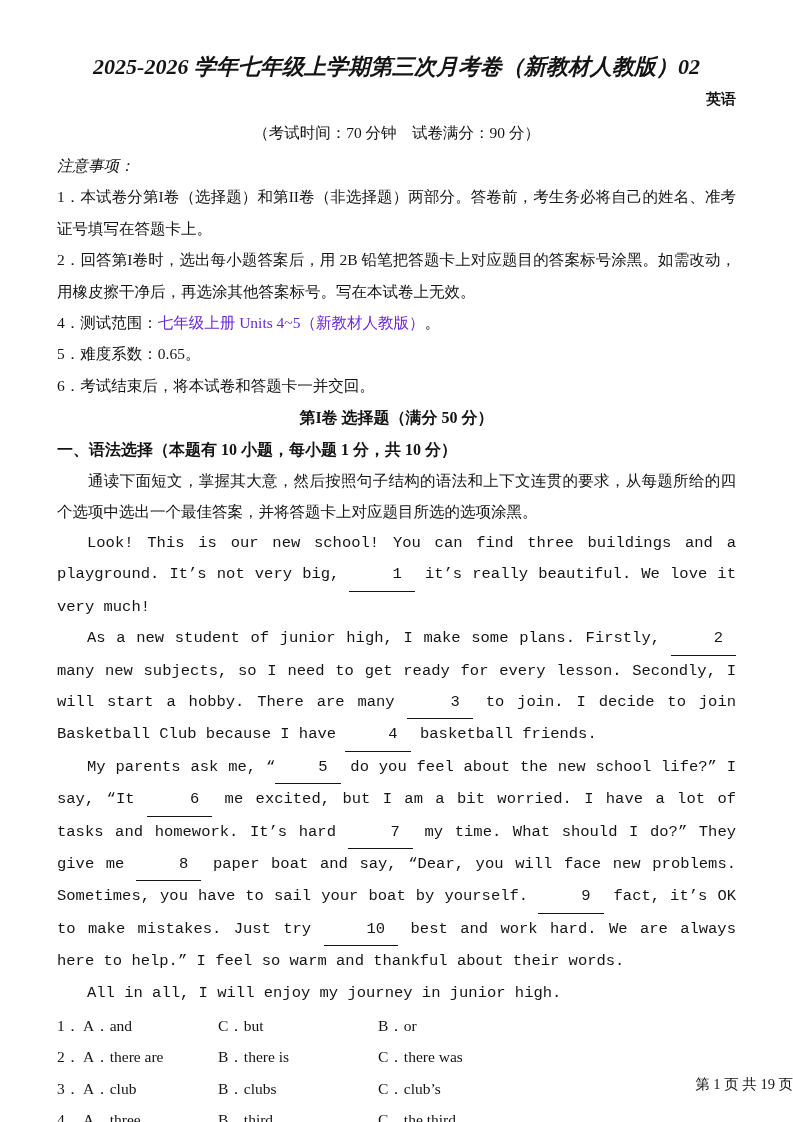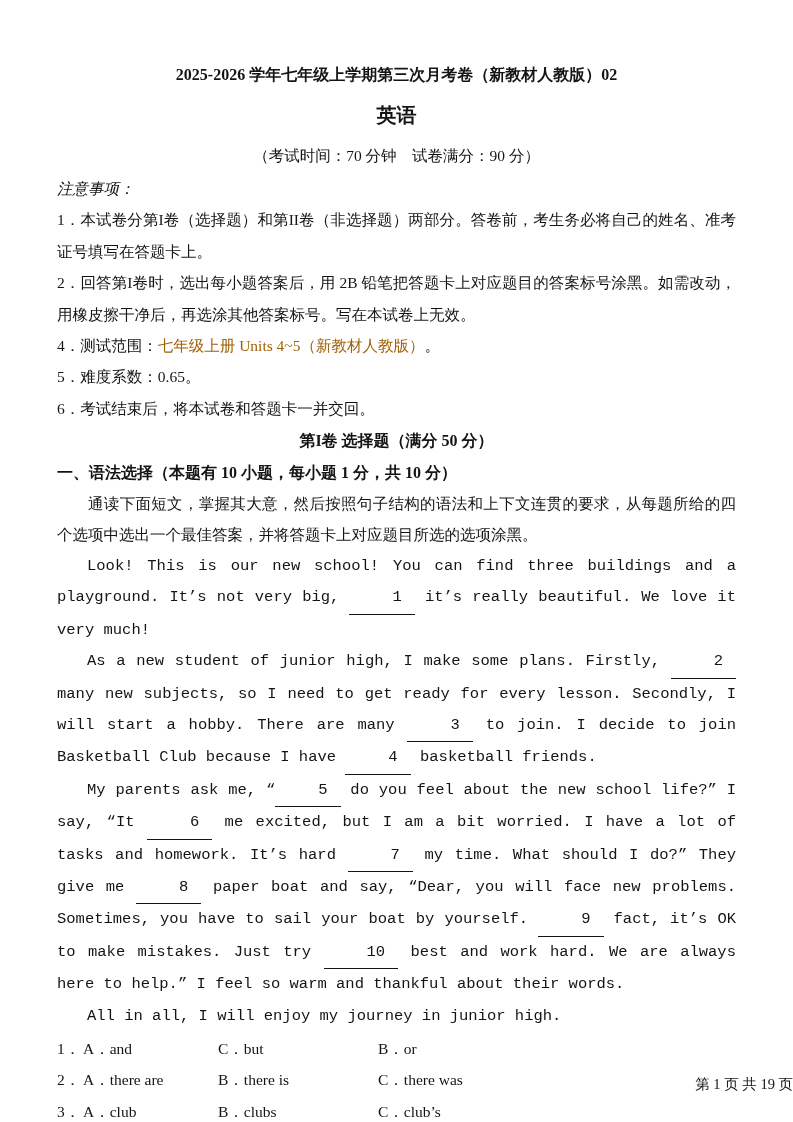--- a/index.html
+++ b/index.html
@@ -9,26 +9,26 @@
     margin:0 auto;
     background:#ffffff;
     box-sizing:border-box;
     padding:50px 57px 0 57px;
     font-family:"Liberation Serif","DejaVu Serif",serif;
     font-size:15.5px;
     line-height:31.4px;
     color:#141414;
   }
   h1.exam-title{
-    font-size:16px;font-weight:bold;text-align:center;
-    margin:8px;line-height:33px;
+    font-size:22px;font-weight:bold;text-align:center;
+    margin:0;line-height:33px;font-style:italic;
   }
   h2.subject-title{
-    font-size:20px;font-weight:bold;text-align:center;
-    margin:7px;line-height:33px;
+    font-size:15px;font-weight:bold;text-align:right;
+    margin:0;line-height:33px;
   }
   .exam-meta{text-align:center;line-height:34px;}
   .notes-heading{line-height:31.4px;font-style:italic;}
   .note-item{text-align:justify;}
   .section-title{
     font-size:16px;font-weight:bold;text-align:center;line-height:31.4px;
     margin-top:1px;
   }
   .part-heading{
     font-size:16px;font-weight:bold;line-height:31.4px;
@@ -66,21 +66,21 @@
 <div class="page">
 
   <h1 class="exam-title">2025-2026 学年七年级上学期第三次月考卷（新教材人教版）02</h1>
   <h2 class="subject-title">英语</h2>
   <div class="exam-meta">（考试时间：70 分钟　试卷满分：90 分）</div>
 
   <div class="notes-heading">注意事项：</div>
   <div>
       <div class="note-item"><span>1．本试卷分第I卷（选择题）和第II卷（非选择题）两部分。答卷前，考生务必将自己的姓名、准考证号填写在答题卡上。</span></div>
       <div class="note-item"><span>2．回答第I卷时，选出每小题答案后，用 2B 铅笔把答题卡上对应题目的答案标号涂黑。如需改动，用橡皮擦干净后，再选涂其他答案标号。写在本试卷上无效。</span></div>
-      <div class="note-item"><span>4．测试范围：</span><span style="color: #a16207;">七年级上册 Units 4~5（新教材人教版）</span><span>。</span></div>
+      <div class="note-item"><span>4．测试范围：</span><span style="color: #6d28d9;">七年级上册 Units 4~5（新教材人教版）</span><span>。</span></div>
       <div class="note-item"><span>5．难度系数：0.65。</span></div>
       <div class="note-item"><span>6．考试结束后，将本试卷和答题卡一并交回。</span></div>
     </div>
 
   <div class="section-title">第I卷 选择题（满分 50 分）</div>
   <div class="part-heading">一、语法选择（本题有 10 小题，每小题 1 分，共 10 分）</div>
   <p class="instructions">通读下面短文，掌握其大意，然后按照句子结构的语法和上下文连贯的要求，从每题所给的四个选项中选出一个最佳答案，并将答题卡上对应题目所选的选项涂黑。</p>
 
   <div>
       <p class="para">Look! This is our new school! You can find three buildings and a playground. It’s not very big, <span class="blank">1</span> it’s really beautiful. We love it very much!</p>

